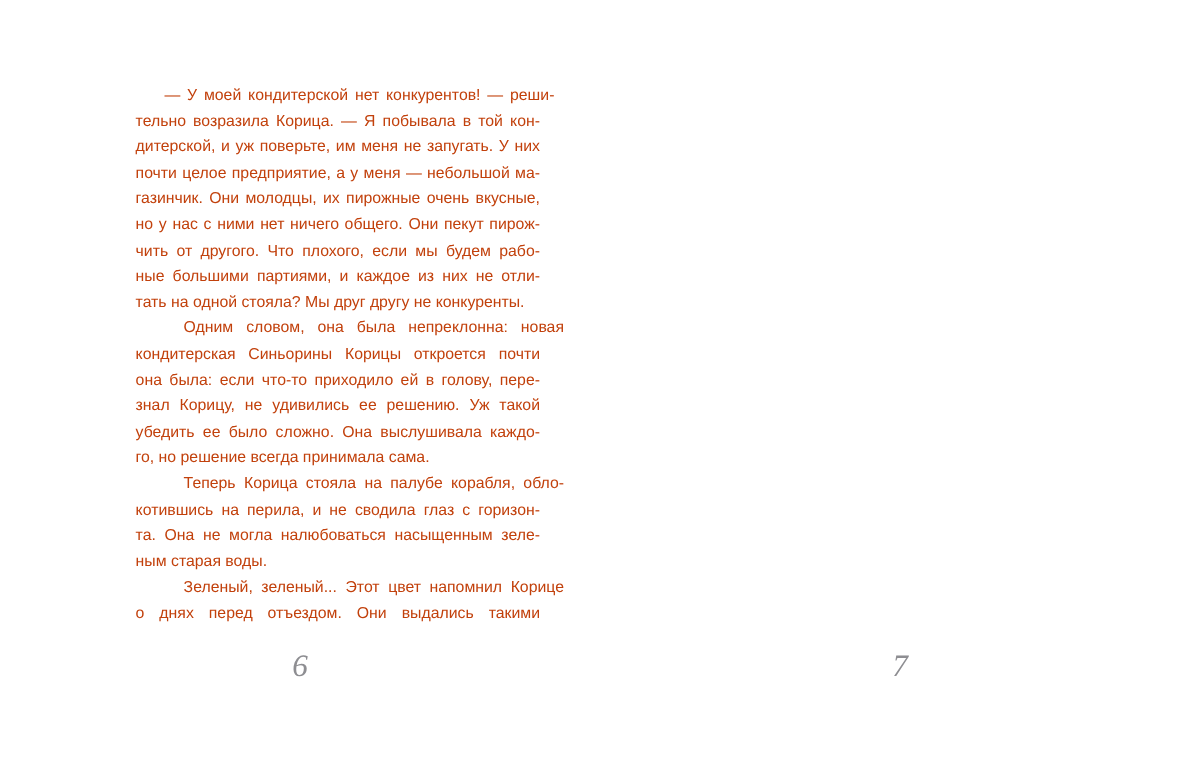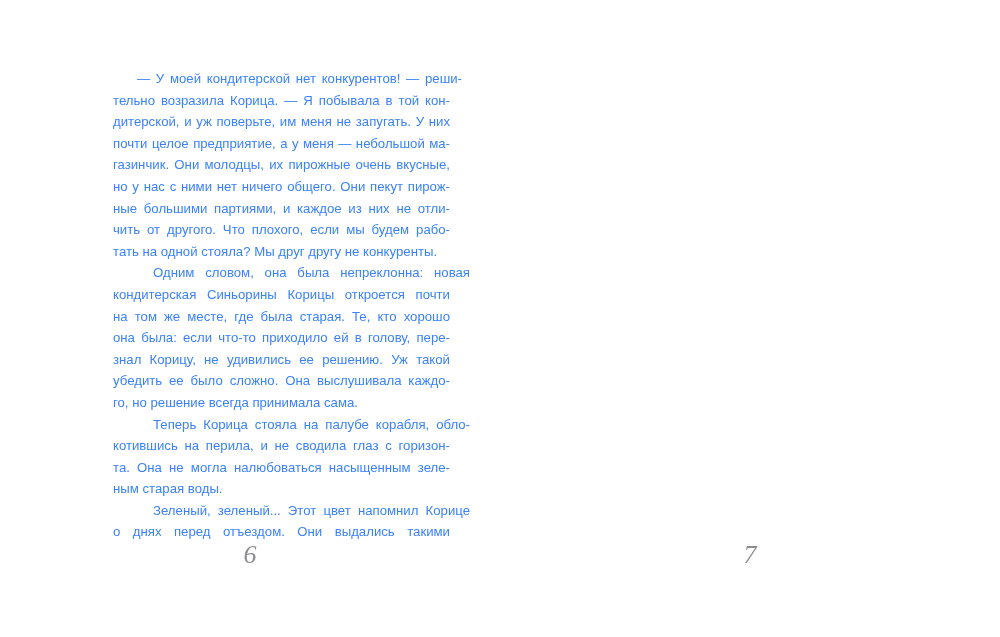--- a/index.html
+++ b/index.html
@@ -24,21 +24,21 @@
     top: 0;
     height: 637px;
   }
   .page-left  { left: 0;   width: 500px; }
   .page-right { left: 500px; width: 500px; }
 
   .textblock {
     position: absolute;
     font-size: 13.2px;
     line-height: 21.6px;
-    color: #3b82f6;
+    color: #c2410c;
     text-align: justify;
     text-justify: inter-word;
     -webkit-hyphens: none;
     hyphens: none;
   }
   
   .ln {
     display: block;
     text-align: justify;
     height: 21.6px;
@@ -82,26 +82,25 @@
 
   <div class="page page-left">
 
     <div class="textblock left-text">
       <div class="ln dash just"><span>—  У моей кондитерской нет конкурентов! — реши-</span></div>
       <div class="ln just"><span>тельно возразила Корица. — Я побывала в той кон-</span></div>
       <div class="ln just"><span>дитерской, и уж поверьте, им меня не запугать. У них</span></div>
       <div class="ln just"><span>почти целое предприятие, а у меня — небольшой ма-</span></div>
       <div class="ln just"><span>газинчик. Они молодцы, их пирожные очень вкусные,</span></div>
       <div class="ln just"><span>но у нас с ними нет ничего общего. Они пекут пирож-</span></div>
+      <div class="ln just"><span>чить от другого. Что плохого, если мы будем рабо-</span></div>
       <div class="ln just"><span>ные большими партиями, и каждое из них не отли-</span></div>
-      <div class="ln just"><span>чить от другого. Что плохого, если мы будем рабо-</span></div>
       <div class="ln"><span>тать на одной стояла? Мы друг другу не конкуренты.</span></div>
       <div class="ln indent just"><span>Одним словом, она была непреклонна: новая</span></div>
       <div class="ln just"><span>кондитерская Синьорины Корицы откроется почти</span></div>
-      <div class="ln just"><span>на том же месте, где была старая. Те, кто хорошо</span></div>
       <div class="ln just"><span>она была: если что-то приходило ей в голову, пере-</span></div>
       <div class="ln just"><span>знал Корицу, не удивились ее решению. Уж такой</span></div>
       <div class="ln just"><span>убедить ее было сложно. Она выслушивала каждо-</span></div>
       <div class="ln"><span>го, но решение всегда принимала сама.</span></div>
       <div class="ln indent just"><span>Теперь Корица стояла на палубе корабля, обло-</span></div>
       <div class="ln just"><span>котившись на перила, и не сводила глаз с горизон-</span></div>
       <div class="ln just"><span>та. Она не могла налюбоваться насыщенным зеле-</span></div>
       <div class="ln"><span>ным старая воды.</span></div>
       <div class="ln indent just"><span>Зеленый, зеленый... Этот цвет напомнил Корице</span></div>
       <div class="ln just"><span>о днях перед отъездом. Они выдались такими</span></div>

